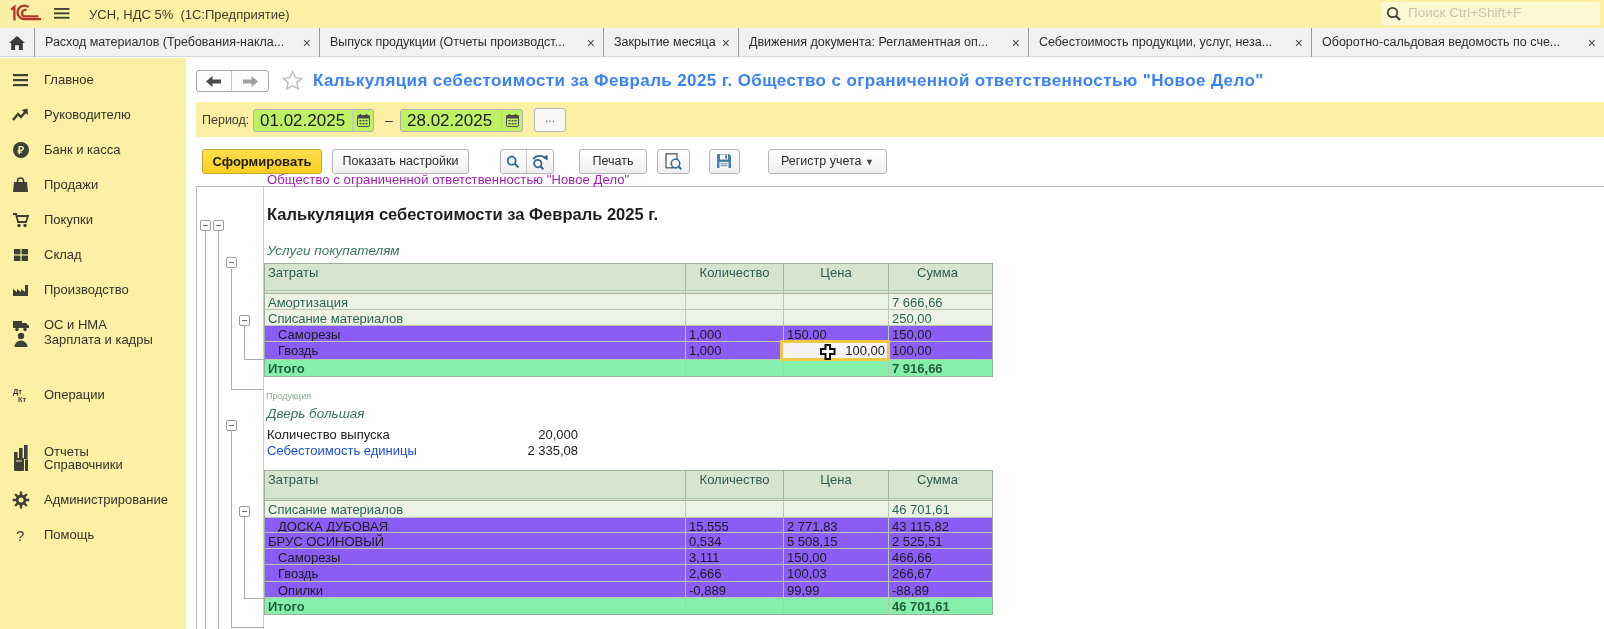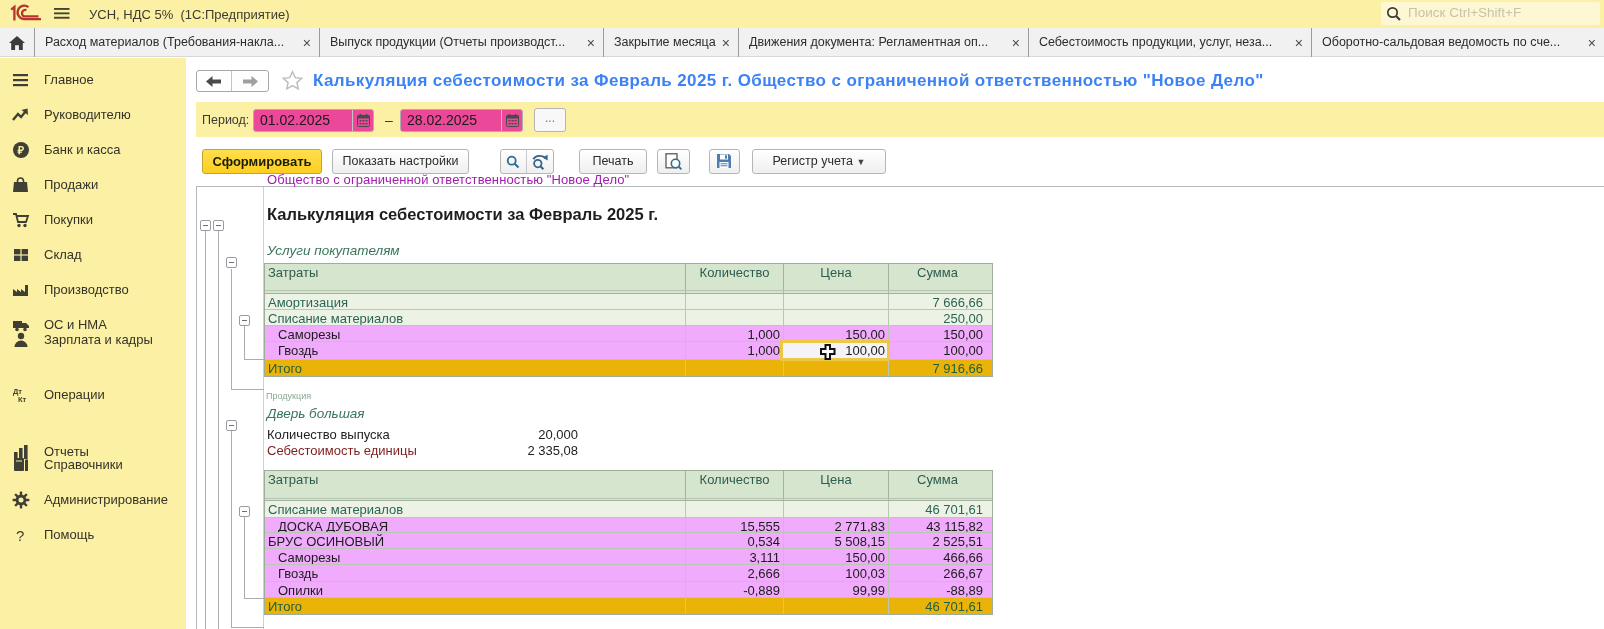--- a/index.html
+++ b/index.html
@@ -13,40 +13,40 @@
 .tab{position:absolute;top:28px;height:29px;font-size:12.5px;color:#2c2c2c;line-height:28px;padding:0 26px 0 11px;white-space:nowrap;overflow:hidden}
 .tab .x{position:absolute;right:8px;top:1px;color:#4a4a4a;font-size:14px}
 #sidebar{left:0;top:58px;width:186px;height:571px;background:#fbf0a3}
 .sb{position:absolute;left:0;width:186px;height:26px}
 .sb svg{position:absolute;left:12px;top:3px}
 .sb .tx{position:absolute;left:44px;top:4px;font-size:13px;color:#33332a}
 #navbtns{left:196px;top:70px;width:73px;height:22px;background:#fefefe;border:1px solid #a8a8a8;border-radius:3px}
 #navdiv{left:231px;top:71px;width:1px;height:20px;background:#c4c4c4}
 #title{left:313px;top:71px;font-size:17px;font-weight:bold;color:#3b82f6;letter-spacing:0.38px}
 #period{left:196px;top:102px;width:1408px;height:35px;background:#fbf0a3}
-.datefield{position:absolute;top:109px;height:23px;background:#ec4899;border:1px solid #aeaeae;border-radius:3px;font-size:14px;color:#1a1a1a;line-height:21px;padding-left:6px}
+.datefield{position:absolute;top:109px;height:23px;background:#bef264;border:1px solid #aeaeae;border-radius:3px;font-size:17px;color:#1a1a1a;line-height:21px;padding-left:6px}
 .calbtn{position:absolute;right:0;top:0;width:21px;height:21px;border-left:1px solid #c6c6c6}
 .btn{position:absolute;top:149px;height:25px;background:linear-gradient(#ffffff,#efefef);border:1px solid #b5b5b5;border-radius:3px;font-size:12.5px;color:#2b2b2b;text-align:center;line-height:23px}
 .grp{position:absolute;width:11px;height:11px;border:1px solid #9a9aa2;border-radius:2px;background:#fff}
 .grp:after{content:"";position:absolute;left:2px;top:4px;width:5px;height:1px;background:#6e6e78}
 .gl{position:absolute;background:#ababb2}
 .rtxt{position:absolute;font-size:13px;color:#1c1c1c;white-space:nowrap}
 .tbl{position:absolute;left:264px;width:729px;border:1px solid #9fae9b}
 .row{position:relative;width:100%;border-bottom:1px solid #bac7b5;font-size:13px}
 .row:last-child{border-bottom:none}
 .c{position:absolute;top:0;height:100%;padding:1px 3px 0 3px;white-space:nowrap;overflow:hidden}
-.c1,.c2,.c3{border-left:1px solid #bac7b5;text-align:right}
+.c1,.c2,.c3{border-left:1px solid #bac7b5;}
 .c0{left:0;width:420px}.c1{left:420px;width:98px}.c2{left:518px;width:105px}.c3{left:623px;width:98px}
 .hdr{background:#d6e6ce;color:#2e5c50;border-bottom:1px solid #b4c3ae}
 .hstrip{background:#d6e6ce;border-bottom:1px solid #a3b2a0}
 .hstrip .c1,.hstrip .c2,.hstrip .c3{border-color:#a8b8a5}
 .hdr .c1,.hdr .c2,.hdr .c3{border-color:#a3b2a0;text-align:center}
 .lg{background:#edf3e4;color:#2a6456}
-.wh{background:#f0abfc;color:#1c1c1c}
-.tot{background:#eab308;color:#20603c;font-weight:normal}
+.wh{background:#8b5cf6;color:#1c1c1c}
+.tot{background:#86efac;color:#20603c;font-weight:bold}
 </style></head>
 <body>
 <div class="abs" id="topbar"></div>
 <div class="abs" id="apptitle">УСН, НДС 5%&nbsp; (1С:Предприятие)</div>
 <div class="abs" id="search">Поиск Ctrl+Shift+F</div>
 <div id="tabstrip"></div>
 <div class="tab" style="left:0;width:34px;padding:0"><svg width="16" height="14" viewBox="0 0 16 14" style="margin:8px 0 0 9px">
       <path d="M8 0 L16 7 L13.8 7 L13.8 14 L9.9 14 L9.9 9.2 L6.1 9.2 L6.1 14 L2.2 14 L2.2 7 L0 7 Z" fill="#3b3b3b"></path>
     </svg></div>
 <div class="tab" style="left:34px;width:285px">Расход материалов (Требования-накла...<span class="x">×</span></div>
@@ -282,21 +282,21 @@
 <svg class="abs" style="left:716px;top:153px" width="16" height="16" viewBox="0 0 16 16">
     <path d="M1 1 H13 L15 3 V15 H1 Z" fill="#4d7fae"></path>
     <rect x="4" y="1.5" width="8" height="5" fill="#fff"></rect>
     <rect x="9" y="2.3" width="2" height="3.4" fill="#4d7fae"></rect>
     <rect x="3.5" y="9" width="9" height="6" fill="#fff"></rect>
     <g stroke="#4d7fae" stroke-width="1">
       <line x1="4.5" y1="10.8" x2="11.5" y2="10.8"></line>
       <line x1="4.5" y1="12.8" x2="11.5" y2="12.8"></line>
     </g>
   </svg>
-<div class="btn" style="left:752px;width:134px">Регистр учета <span style="font-size:9px;color:#444">▼</span></div>
+<div class="btn" style="left:768px;width:119px">Регистр учета <span style="font-size:9px;color:#444">▼</span></div>
 
 <div class="abs" style="left:196px;top:186px;width:1408px;height:1px;background:#b7b7bf"></div>
 <div class="abs" style="left:196px;top:186px;width:1px;height:443px;background:#b7b7bf"></div>
 <div class="abs" style="left:263px;top:187px;width:1px;height:442px;background:#cdd3cc"></div>
 
 <div class="gl" style="left:205px;top:231px;width:1px;height:398px"></div>
 <div class="gl" style="left:218px;top:231px;width:1px;height:398px"></div>
 <div class="gl" style="left:231px;top:269px;width:1px;height:120px"></div>
 <div class="gl" style="left:231px;top:389px;width:33px;height:1px"></div>
 <div class="gl" style="left:244px;top:326px;width:1px;height:33px"></div>
@@ -312,21 +312,21 @@
 <div class="grp" style="left:226px;top:420px"></div>
 <div class="grp" style="left:239px;top:506px"></div>
 
 <div class="rtxt" style="left:267px;top:172px;font-weight:normal;color:#a21caf;letter-spacing:0.1px">Общество с ограниченной ответственностью "Новое Дело"</div>
 <div class="rtxt" style="left:267px;top:205px;font-weight:bold;font-size:16.5px;color:#1e1e1e">Калькуляция себестоимости за Февраль 2025 г.</div>
 <div class="rtxt" style="left:267px;top:243px;font-style:italic;font-size:13.5px;color:#38755a">Услуги покупателям</div>
 <div class="rtxt" style="left:266px;top:391px;font-size:9px;color:#8aa88e">Продукция</div>
 <div class="rtxt" style="left:267px;top:406px;font-style:italic;font-size:13.5px;color:#38755a">Дверь большая</div>
 <div class="rtxt" style="left:267px;top:427px;color:#222">Количество выпуска</div>
 <div class="rtxt" style="left:468px;top:427px;width:110px;text-align:right;color:#222">20,000</div>
-<div class="rtxt" style="left:267px;top:443px;color:#7f1d1d">Себестоимость единицы</div>
+<div class="rtxt" style="left:267px;top:443px;color:#1d4ed8">Себестоимость единицы</div>
 <div class="rtxt" style="left:468px;top:443px;width:110px;text-align:right;color:#222">2 335,08</div>
 
 <div class="tbl" style="top:263px">
 <div class="row hdr" style="height:27px">
       <span class="c c0">Затраты</span>
       <span class="c c1">Количество</span>
       <span class="c c2">Цена</span>
       <span class="c c3">Сумма</span>
     </div>
 <div class="row hstrip" style="height:3px">

